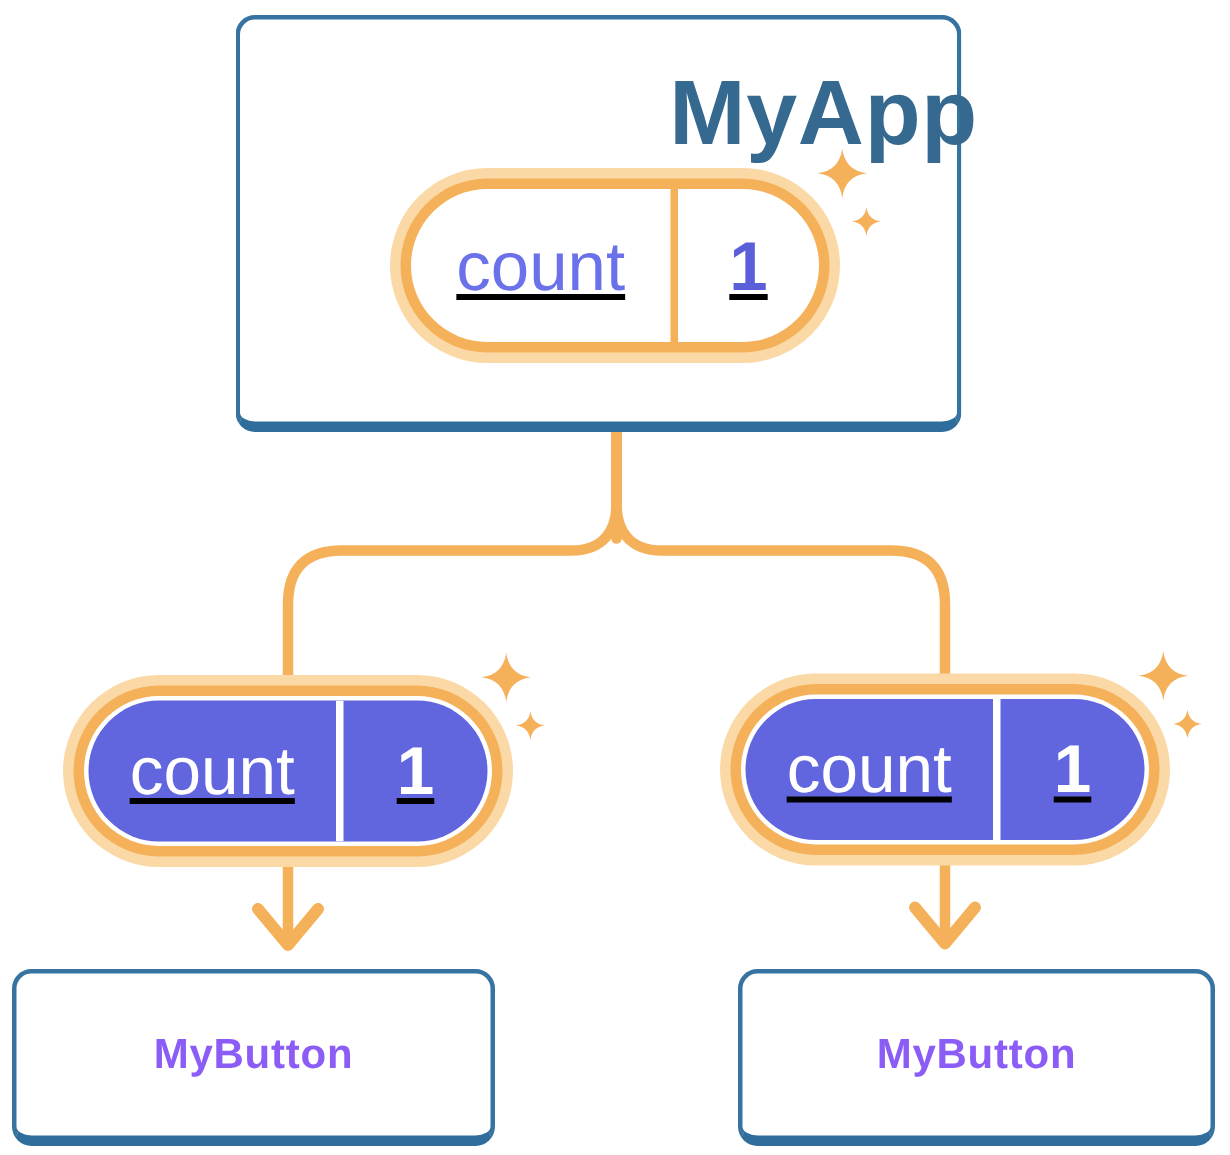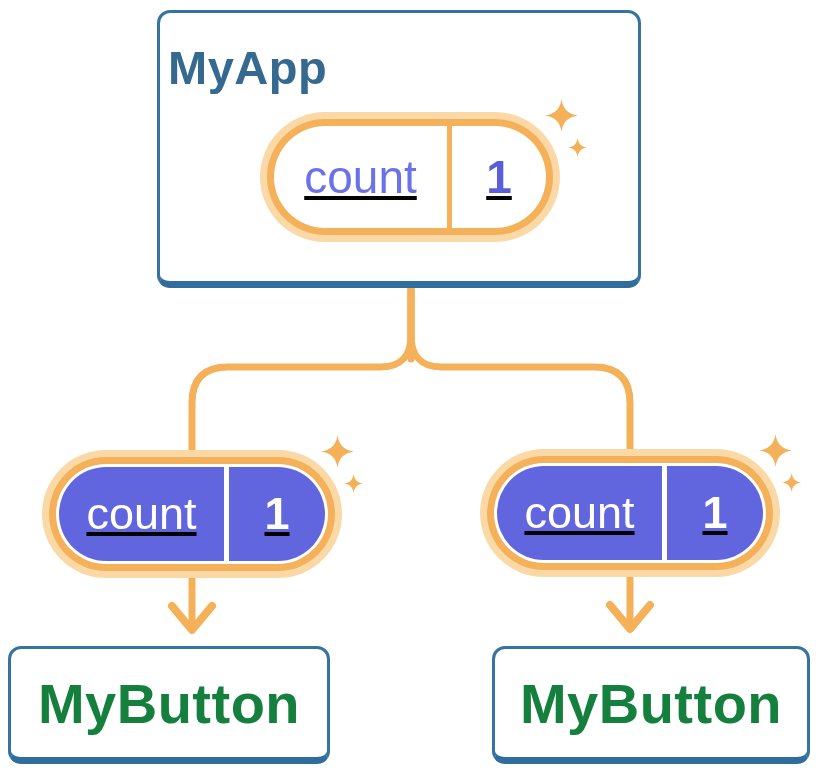--- a/index.html
+++ b/index.html
@@ -10,24 +10,24 @@
   svg.connectors{position:absolute;left:0;top:0;z-index:1;}
   .card{
     position:absolute;background:#FFFFFF;box-sizing:border-box;
     border:3px solid #3673A0;border-bottom:7px solid #2E6D9C;border-radius:13px;z-index:2;
   }
   .card-root{left:157px;top:10px;width:484px;height:278px;}
   .card-child{display:flex;align-items:center;justify-content:center;}
   .card-child-a{left:8px;top:646px;width:322px;height:118px;}
   .card-child-b{left:492px;top:646px;width:318px;height:118px;}
   .root-title{
-    position:absolute;left:168px;top:40px;width:484px;text-align:left;
-    font-size:47px;font-weight:600;color:#35698F;letter-spacing:0.5px;z-index:3;
+    position:absolute;left:168px;top:40px;width:484px;text-align:right;
+    font-size:61px;font-weight:600;color:#35698F;letter-spacing:0.5px;z-index:3;
   }
-  .child-title{font-size:56px;font-weight:600;color:#15803d;letter-spacing:0.5px;}
+  .child-title{font-size:28px;font-weight:600;color:#8b5cf6;letter-spacing:0.5px;}
   .pill{
     position:absolute;background:#FBD9A6;border-radius:999px;padding:7px;
     box-sizing:border-box;z-index:3;text-decoration:underline;
   }
   .pill-ring{background:#F5B159;border-radius:999px;width:100%;height:100%;
     box-sizing:border-box;padding:7px;}
   .pill-body{background:#FFFFFF;border-radius:999px;width:100%;height:100%;
     box-sizing:border-box;display:flex;overflow:hidden;}
   .pill-root{left:260px;top:112px;width:300px;height:130px;}
   .pill-child-a{left:42px;top:450px;width:300px;height:128px;}

